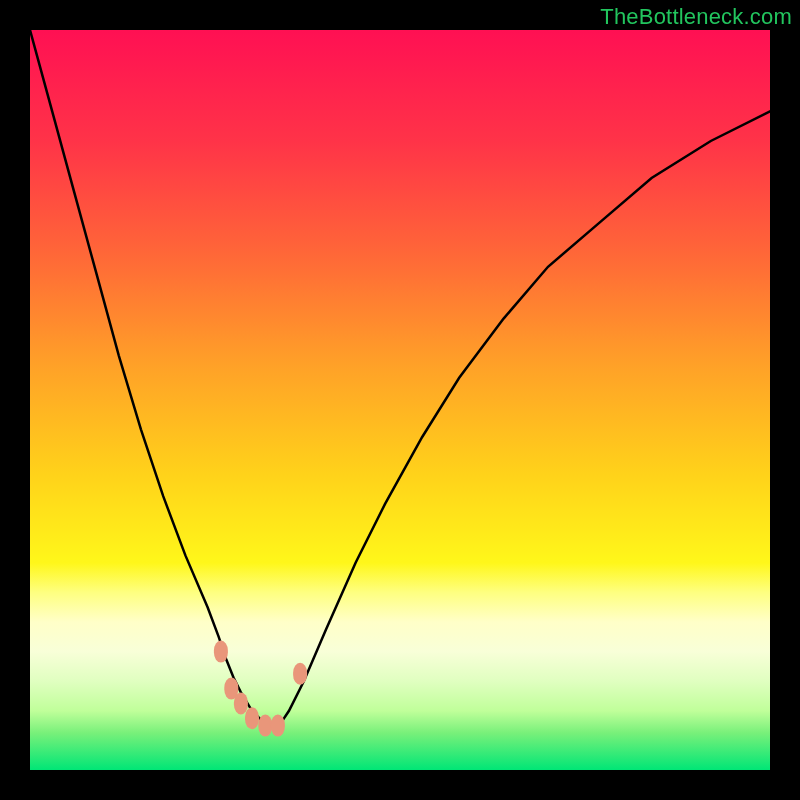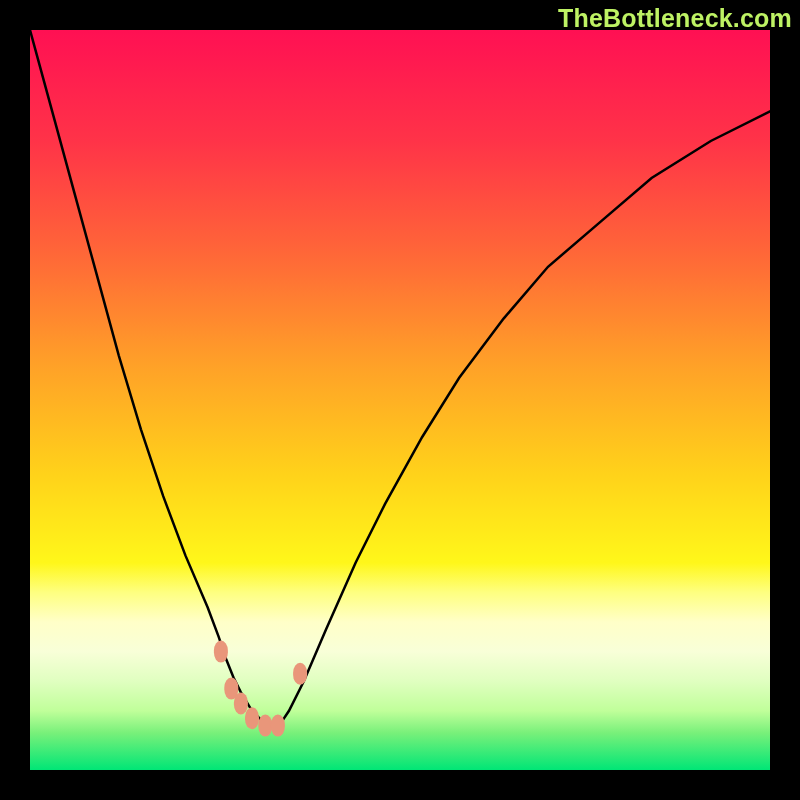--- a/index.html
+++ b/index.html
@@ -23,23 +23,23 @@
     position: absolute;
     left: 0;
     top: 0;
     width: 740px;
     height: 740px;
   }
   .watermark {
     position: absolute;
     top: 4px;
     right: 8px;
-    font-size: 25px;
-    font-weight: 700;
-    color: #bef264;
+    font-size: 22px;
+    font-weight: 400;
+    color: #22c55e;
     letter-spacing: 0.2px;
   }
 </style>
 </head>
 <body>
 
 <div class="watermark">TheBottleneck.com</div>
 
 <div class="frame">
   <svg class="plot" viewBox="0 0 740 740" preserveAspectRatio="none">

